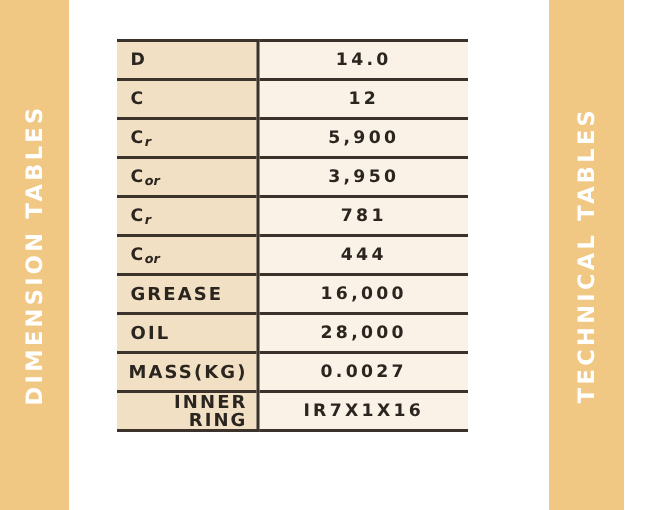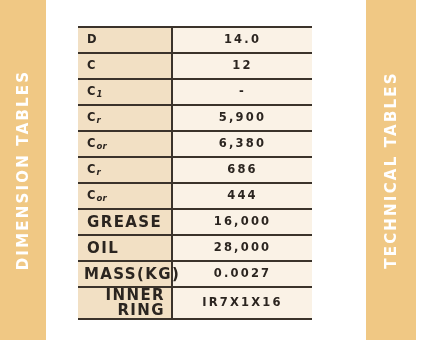--- a/index.html
+++ b/index.html
@@ -88,21 +88,21 @@
   }
   td.cell-label .sub {
     font-size: 8.5px;
     font-weight: bold;
     letter-spacing: 0;
     position: relative;
     top: 2px;
     font-style: italic;
   }
   td.cell-label.word {
-    font-size: 15px;
+    font-size: 12px;
     letter-spacing: 1.4px;
   }
   td.cell-label.word.centered {
     text-align: right;
     padding-left: 6px;
   }
 </style>
 </head>
 <body>
 
@@ -122,34 +122,30 @@
   <tbody>
       <tr>
         <td class="cell-label"><span class="lbl">D</span></td>
         <td class="cell-value">14.0</td>
       </tr>
       <tr>
         <td class="cell-label"><span class="lbl">C</span></td>
         <td class="cell-value">12</td>
       </tr>
       <tr>
-        <td class="cell-label"><span class="lbl">C</span><span class="sub">1</span></td>
-        <td class="cell-value">-</td>
-      </tr>
-      <tr>
         <td class="cell-label"><span class="lbl">C</span><span class="sub">r</span></td>
         <td class="cell-value">5,900</td>
       </tr>
       <tr>
         <td class="cell-label"><span class="lbl">C</span><span class="sub">or</span></td>
-        <td class="cell-value">6,380</td>
+        <td class="cell-value">3,950</td>
       </tr>
       <tr>
         <td class="cell-label"><span class="lbl">C</span><span class="sub">r</span></td>
-        <td class="cell-value">686</td>
+        <td class="cell-value">781</td>
       </tr>
       <tr>
         <td class="cell-label"><span class="lbl">C</span><span class="sub">or</span></td>
         <td class="cell-value">444</td>
       </tr>
       <tr>
         <td class="cell-label word"><span class="lbl">GREASE</span></td>
         <td class="cell-value">16,000</td>
       </tr>
       <tr>

